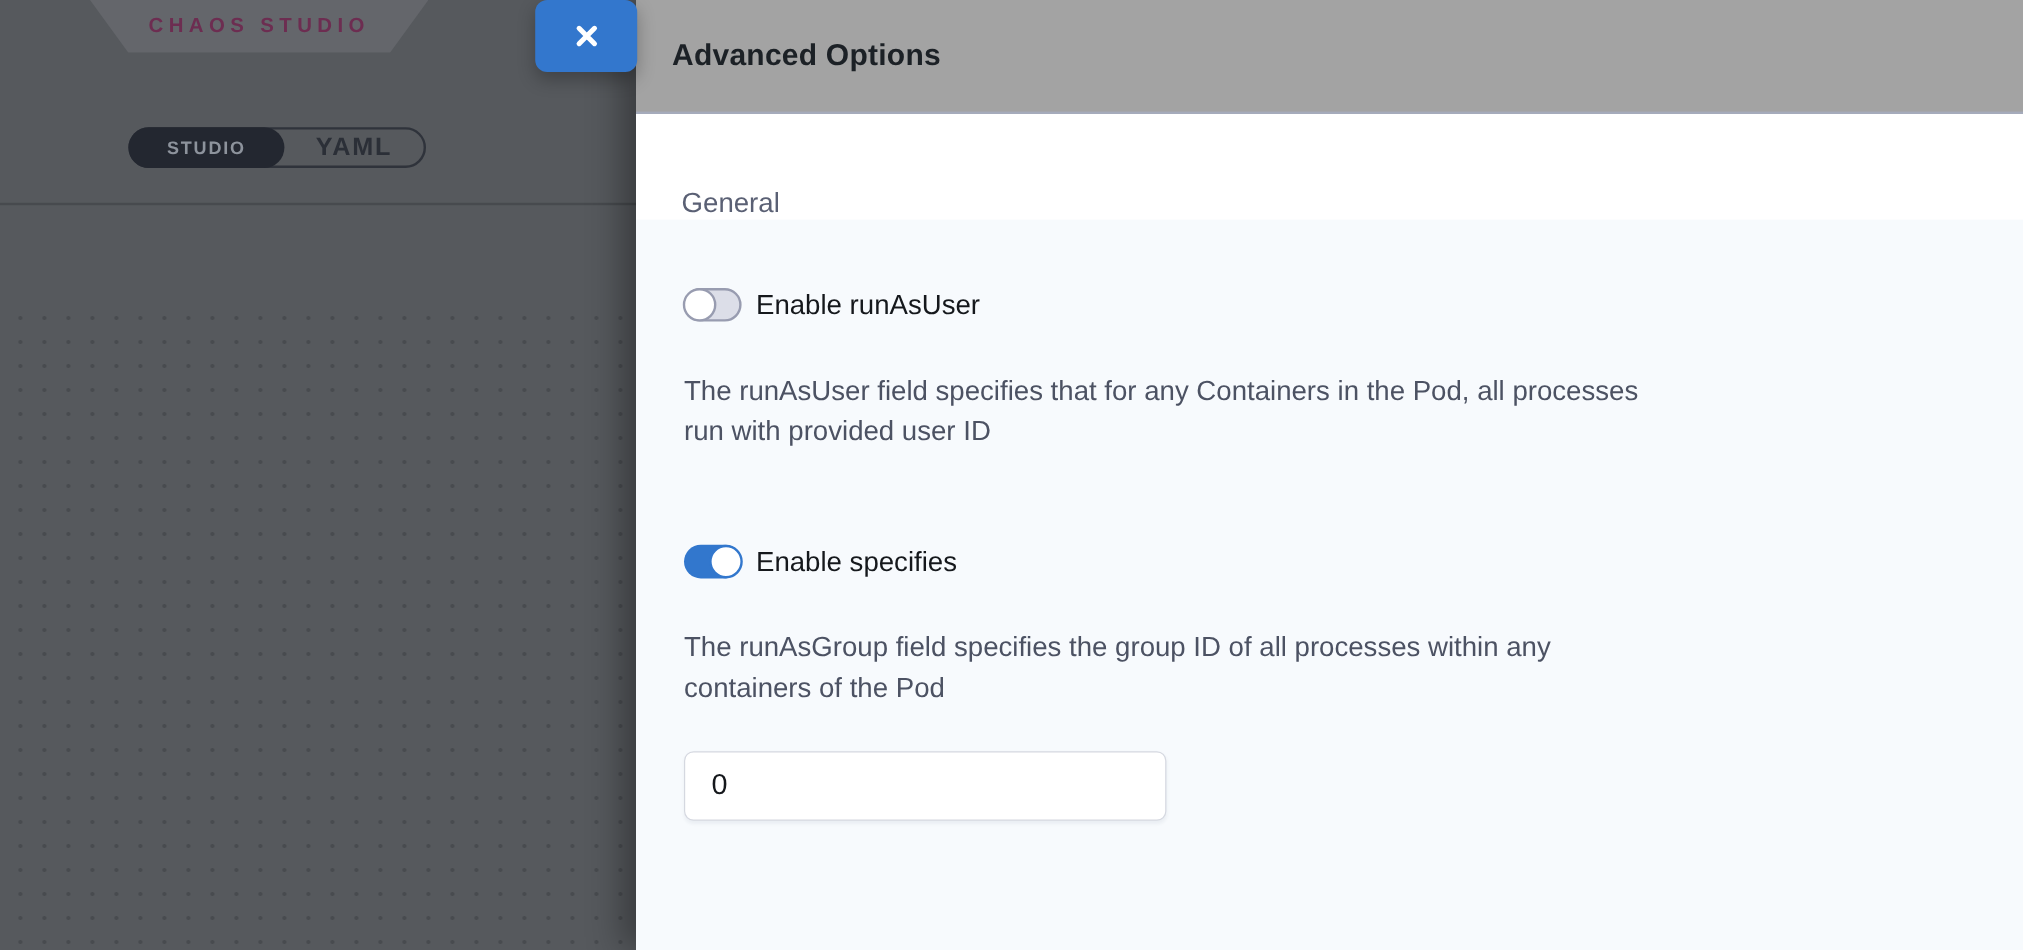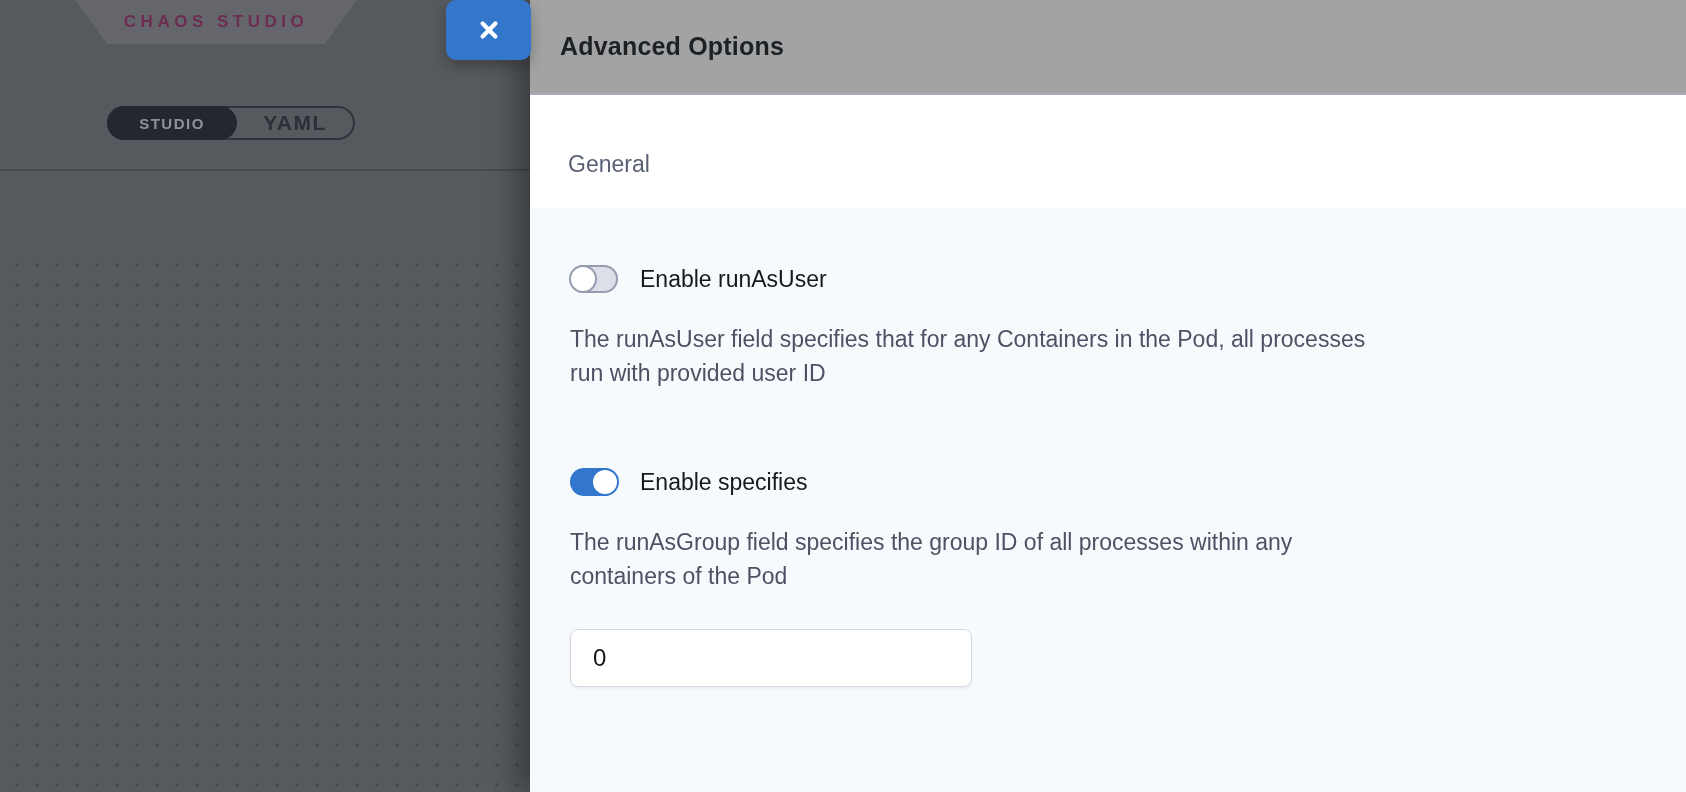--- a/index.html
+++ b/index.html
@@ -68,53 +68,53 @@
   .drawer-header {
     height: 95px; flex: 0 0 95px; padding-left: 30px;
     display: flex; align-items: center;
     border-bottom: 2px solid #a5abbb; background: #a3a3a3;
   }
   .drawer-title {
     font-size: 25px; font-weight: bold; color: #1c2126; letter-spacing: 0.2px;
   }
   .tabs-row {
     height: 88px; flex: 0 0 88px; background: #ffffff;
-    display: flex; align-items: center; padding-left: 16px; gap: 4px; margin-top: 25px;
+    display: flex; align-items: flex-end; padding-left: 16px; gap: 4px;
   }
   .tab {
     padding: 0 22px; display: flex; align-items: center;
     font-size: 23px; color: #5a6074; position: relative; cursor: pointer;
   }
   .tab.active { color: #4c5266; }
   .tab.active::after {
     content: ""; position: absolute; left: 0; right: 0; bottom: 0; height: 5px;
     background: #3277cd; border-radius: 3px 3px 0 0;
   }
   .drawer-content {
     flex: 1; background: #f7fafd; padding: 57px 40px 0 40px;
   }
 
-  .toggle-row { display: flex; align-items: center; gap: 22px; }
+  .toggle-row { display: flex; align-items: center; gap: 12px; }
   .switch {
     width: 48px; height: 28px; border-radius: 15px; position: relative;
     cursor: pointer; flex: 0 0 48px;
   }
   .switch .knob {
     position: absolute; top: 0; width: 28px; height: 28px;
     border-radius: 50%; background: #ffffff;
   }
   .switch.off { background: #dcdee8; border: 2px solid #989cb0; }
   .switch.off .knob { left: -3px; top: -2px; border: 2px solid #989cb0; }
   .switch.on { background: #3277cd; }
   .switch.on .knob { right: -1px; top: 0; border: 2px solid #3277cd; }
 
   .toggle-label { font-size: 23px; color: #15181c; }
 
   .option-desc {
-    margin-top: 29px; font-size: 23px; line-height: 34px; color: #4c5263;
+    margin-top: 40px; font-size: 23px; line-height: 34px; color: #4c5263;
     white-space: pre-line;
   }
   .section-gap { margin-top: 78px; }
 
   .group-input {
     margin-top: 36px; display: block; width: 402px; height: 58px;
     border: 1.5px solid #d5d8e0; border-radius: 8px; background: #ffffff;
     padding: 0 0 0 22px; font-family: "Liberation Sans", sans-serif;
     font-size: 24px; color: #15181c; outline: none;
     box-shadow: 0 2px 3px rgba(40,50,80,0.06);

